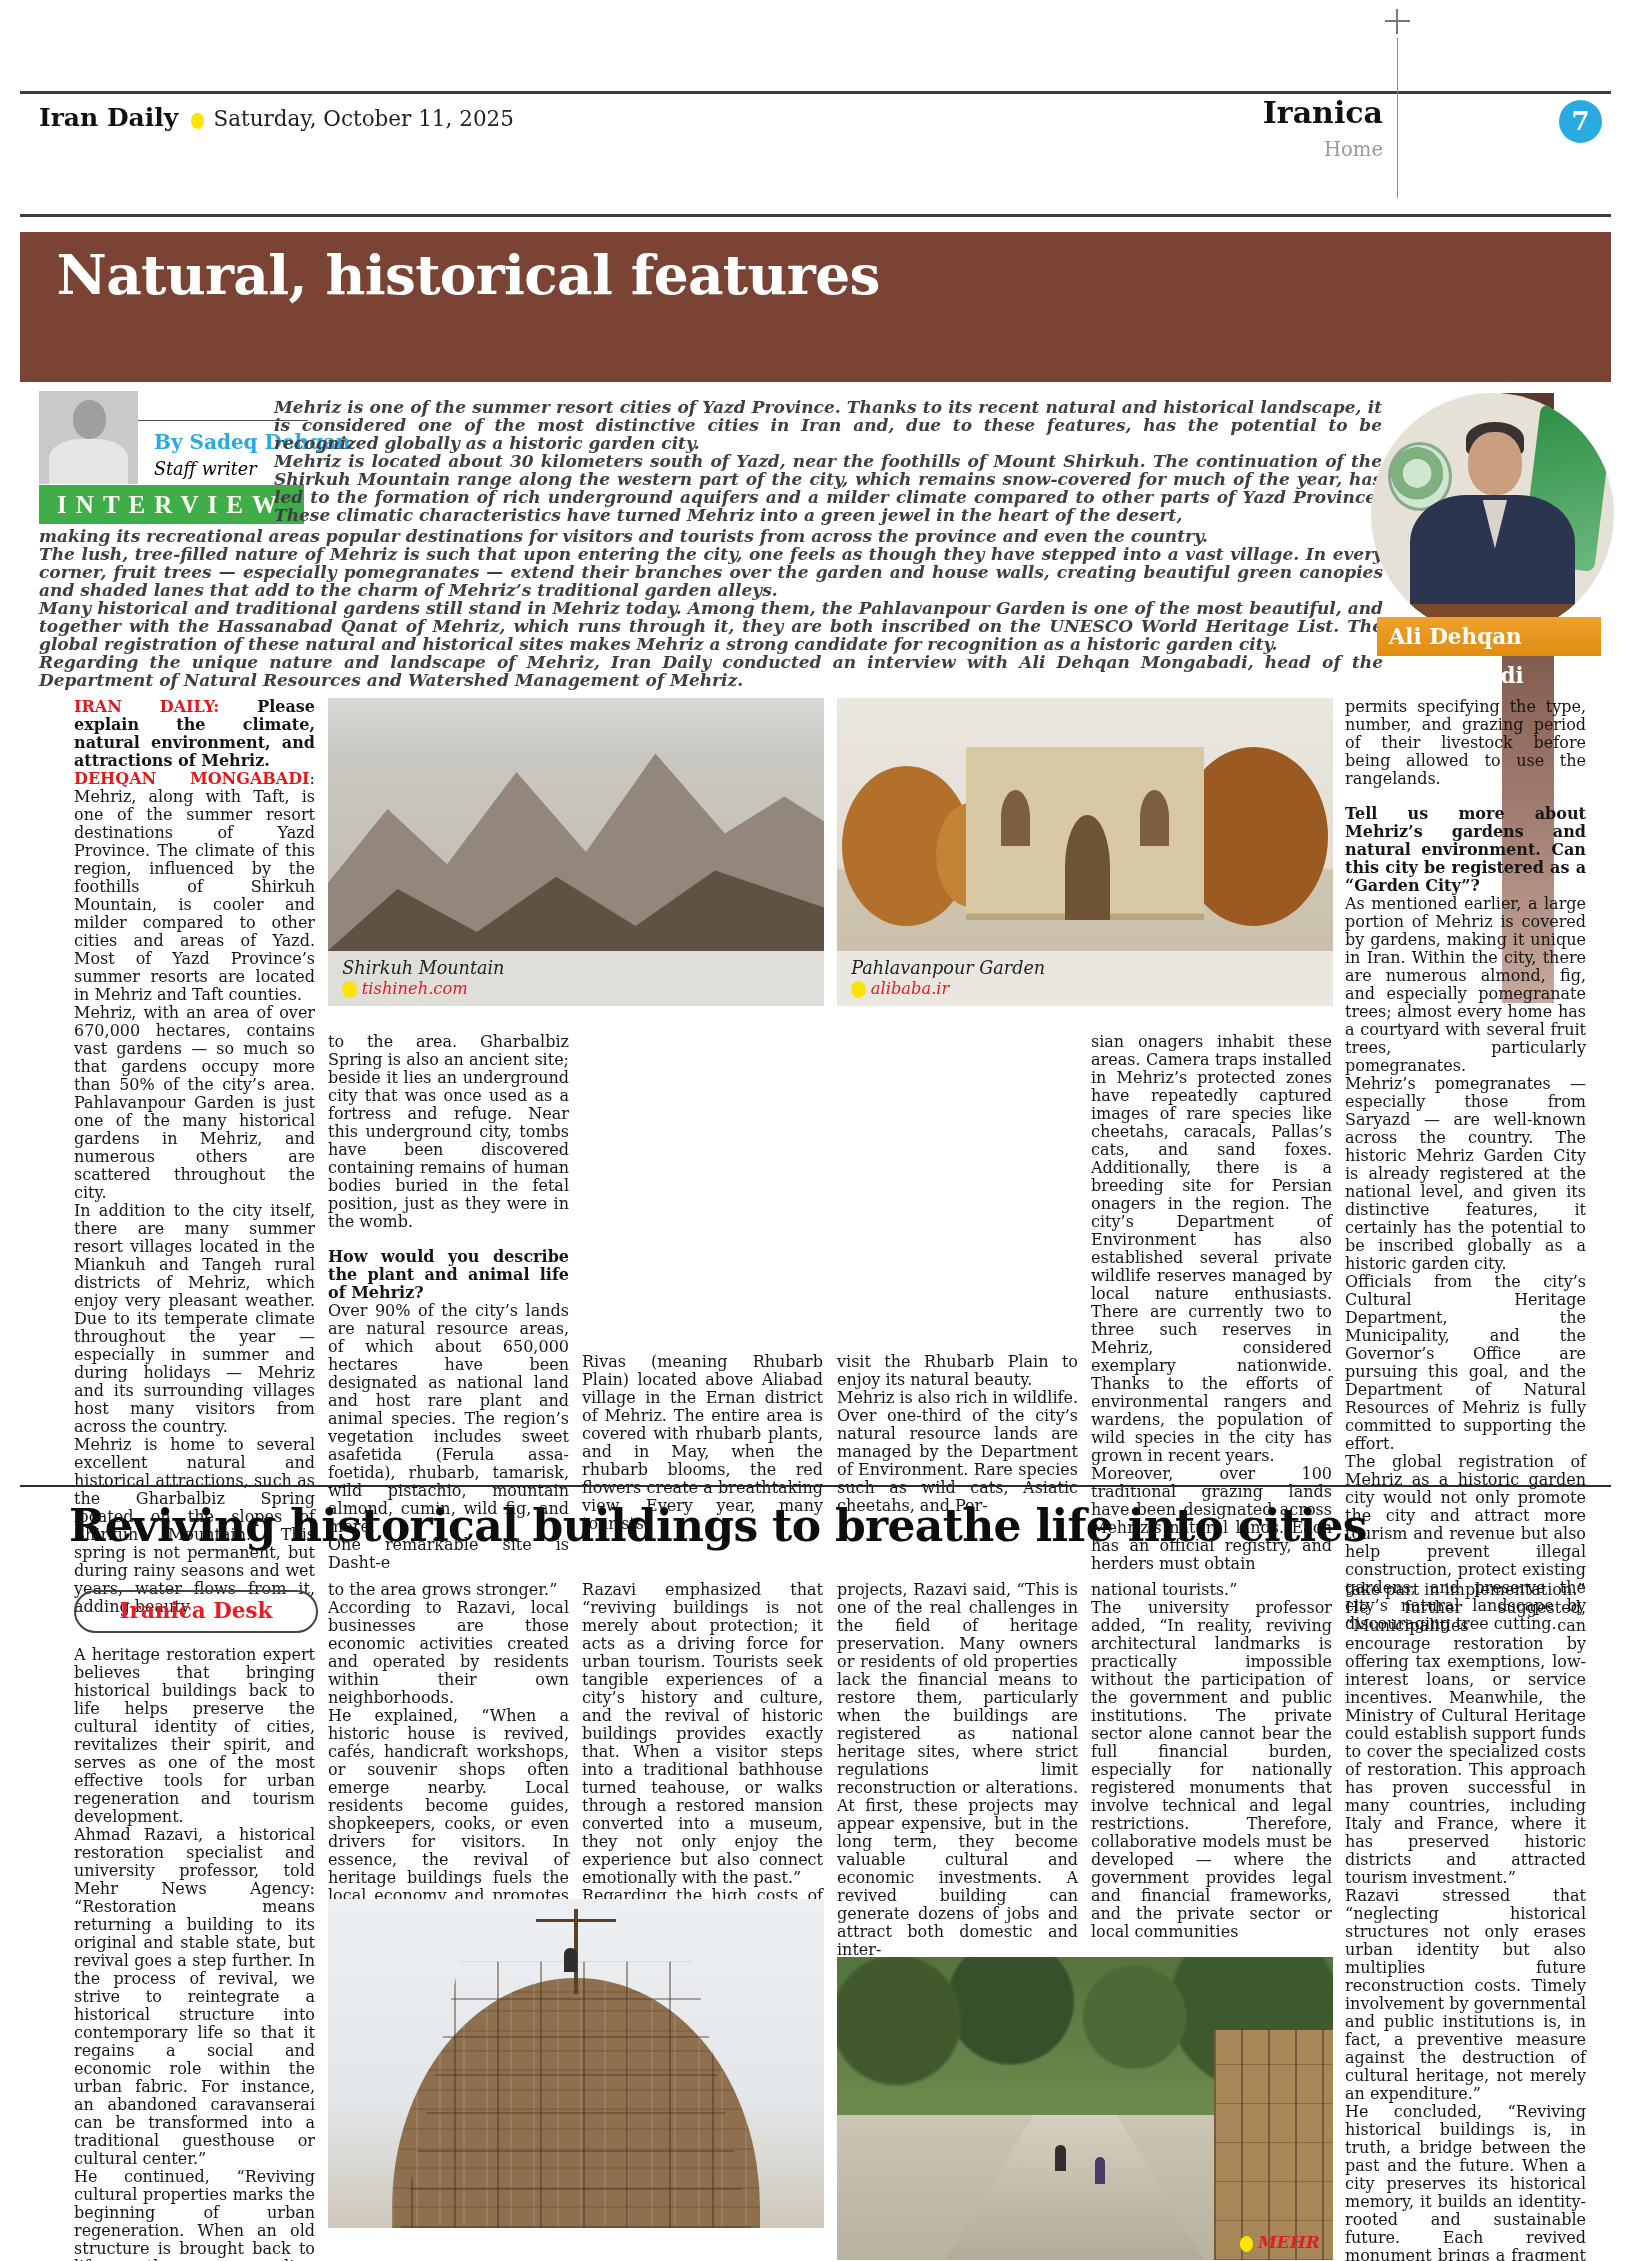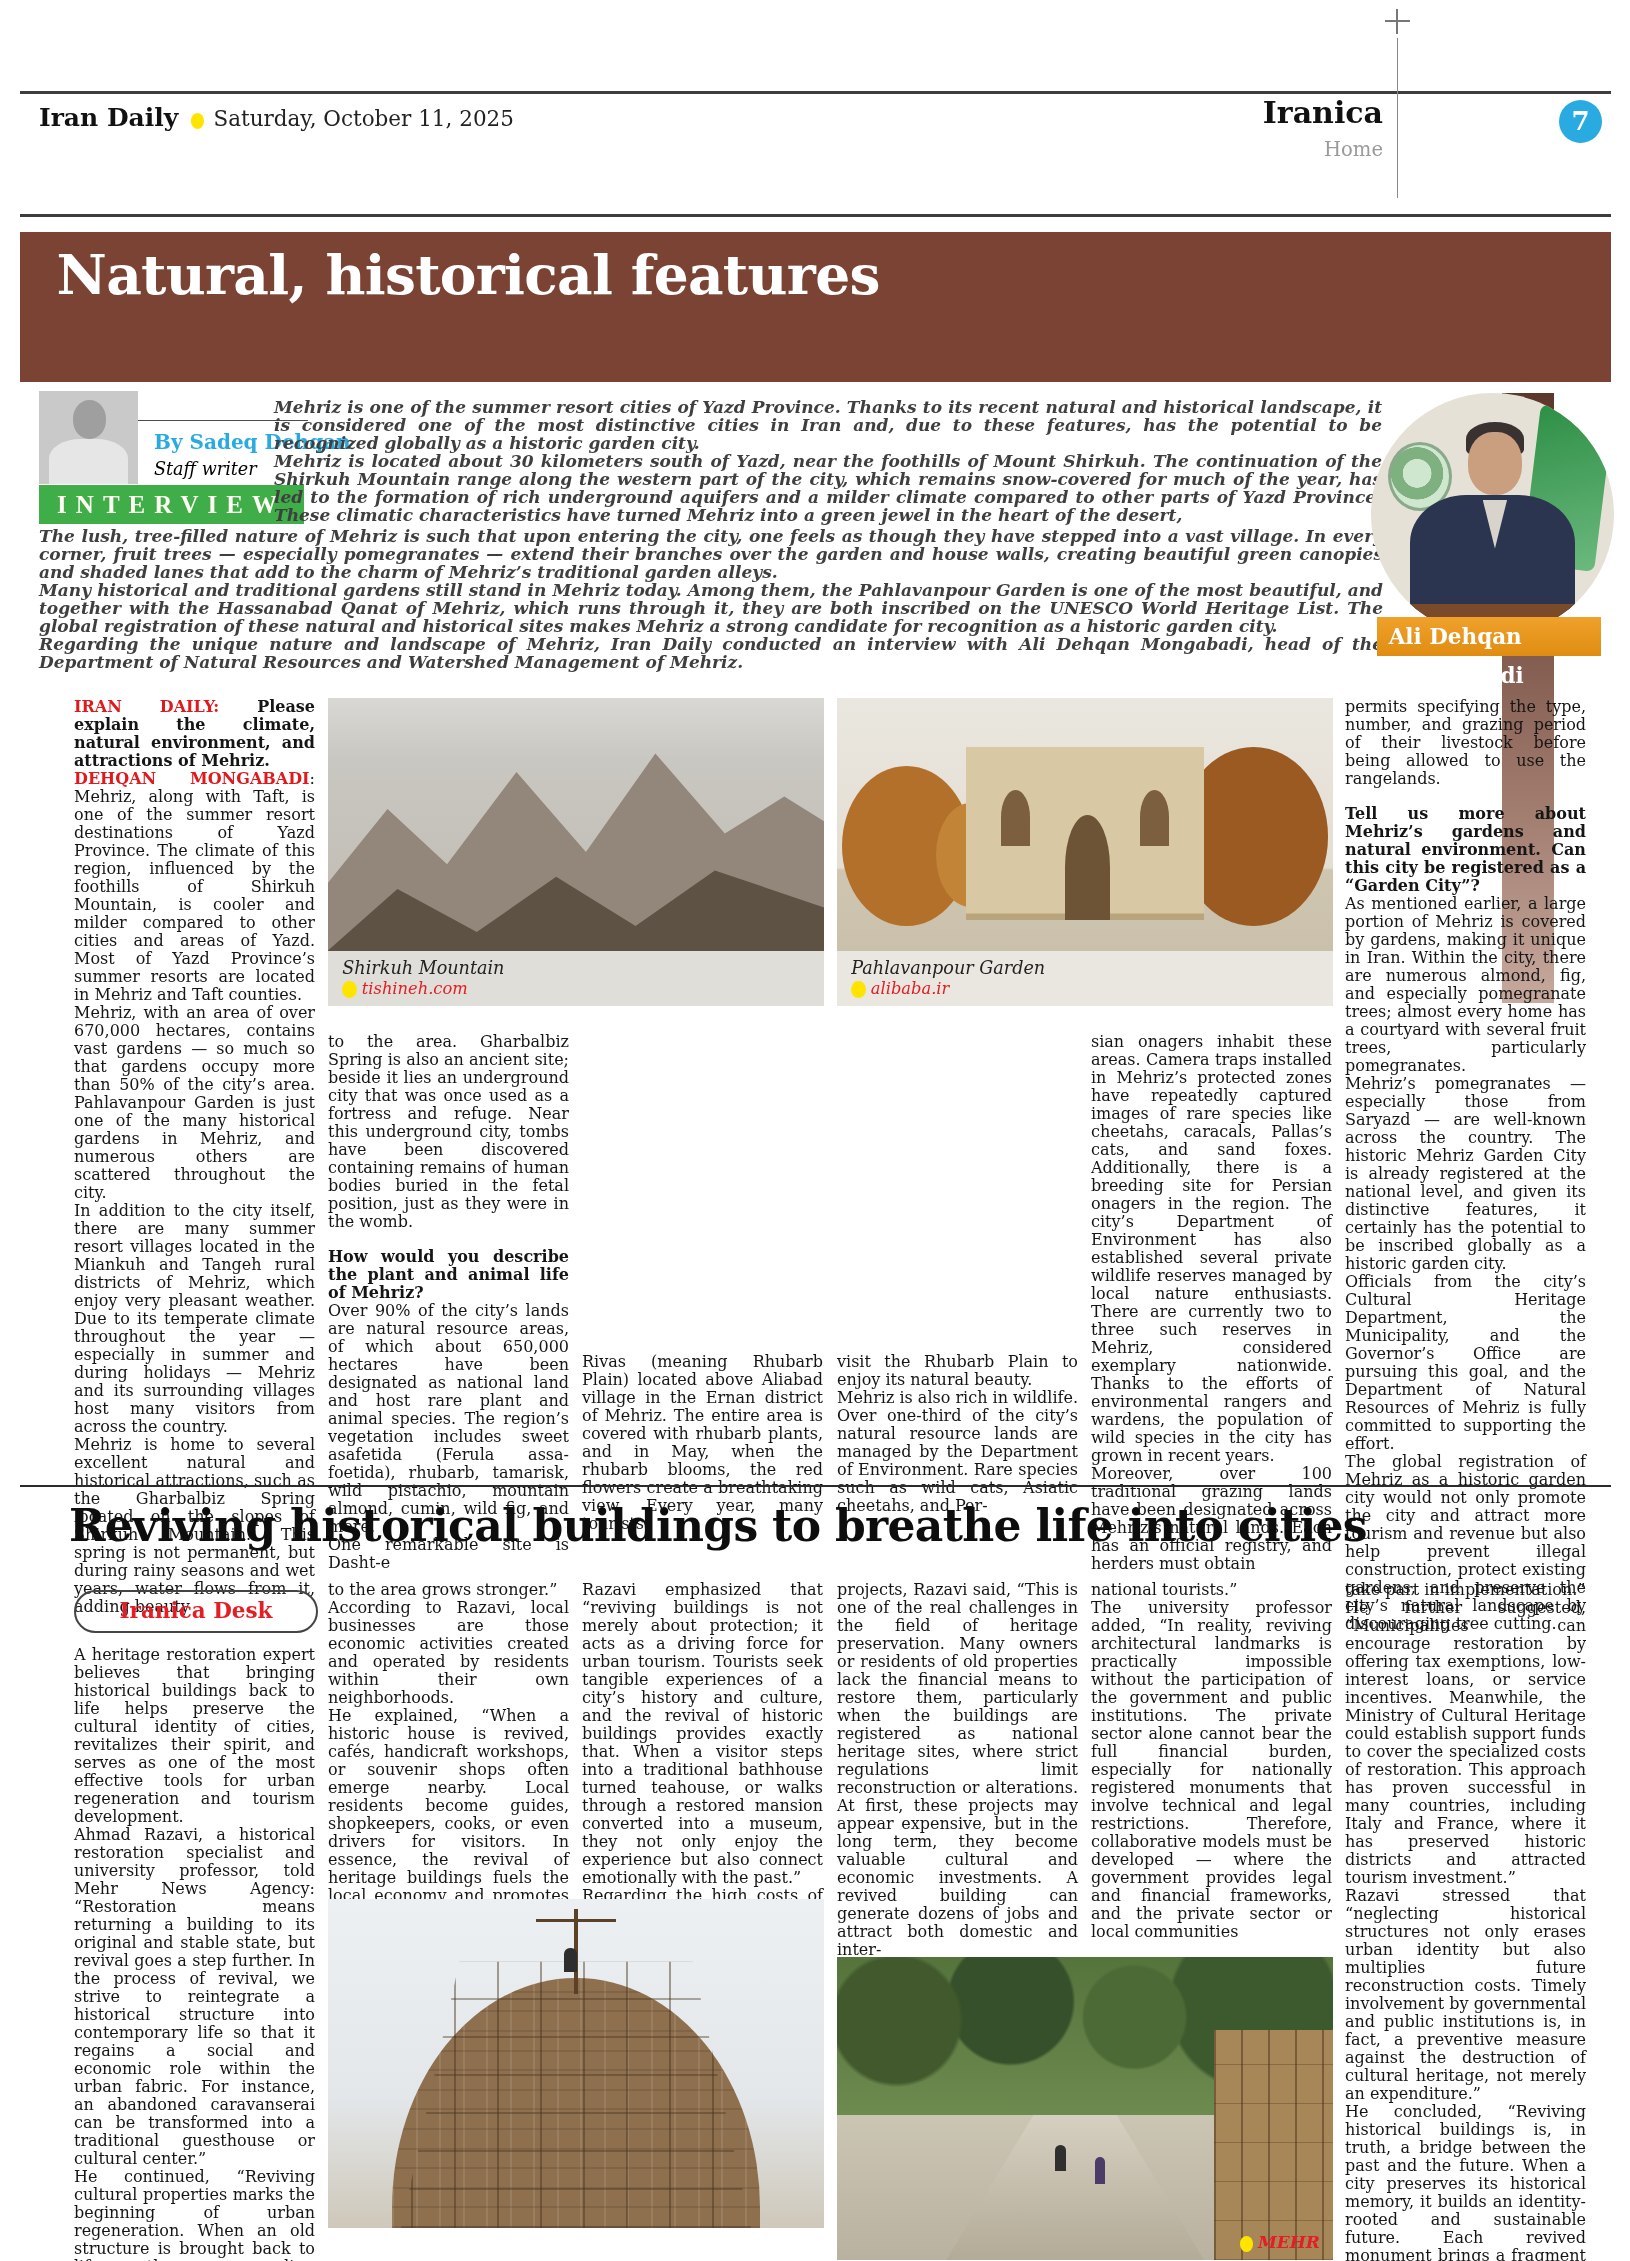--- a/index.html
+++ b/index.html
@@ -160,20 +160,21 @@
   </div>
   <div class="by-name">By Sadeq Dehqan</div>
   <div class="by-role">Staff writer</div>
   <div class="kicker">INTERVIEW</div>
 
   <div class="intro" style="left:274px;top:398px;width:1108px;">
       <p class="blk-i">Mehriz is one of the summer resort cities of Yazd Province. Thanks to its recent natural and historical landscape, it is considered one of the most distinctive cities in Iran and, due to these features, has the potential to be recognized globally as a historic garden city.</p>
       <p class="blk-i">Mehriz is located about 30 kilometers south of Yazd, near the foothills of Mount Shirkuh. The continuation of the Shirkuh Mountain range along the western part of the city, which remains snow-covered for much of the year, has led to the formation of rich underground aquifers and a milder climate compared to other parts of Yazd Province. These climatic characteristics have turned Mehriz into a green jewel in the heart of the desert,</p>
     </div>
   <div class="intro" style="left:39px;top:527px;width:1344px;">
+      <p class="blk-i">making its recreational areas popular destinations for visitors and tourists from across the province and even the country.</p>
       <p class="blk-i">The lush, tree-filled nature of Mehriz is such that upon entering the city, one feels as though they have stepped into a vast village. In every corner, fruit trees — especially pomegranates — extend their branches over the garden and house walls, creating beautiful green canopies and shaded lanes that add to the charm of Mehriz’s traditional garden alleys.</p>
       <p class="blk-i">Many historical and traditional gardens still stand in Mehriz today. Among them, the Pahlavanpour Garden is one of the most beautiful, and together with the Hassanabad Qanat of Mehriz, which runs through it, they are both inscribed on the UNESCO World Heritage List. The global registration of these natural and historical sites makes Mehriz a strong candidate for recognition as a historic garden city.</p>
       <p class="blk-i">Regarding the unique nature and landscape of Mehriz, Iran Daily conducted an interview with Ali Dehqan Mongabadi, head of the Department of Natural Resources and Watershed Management of Mehriz.</p>
     </div>
 
   <div class="side-bar"></div>
   <div class="portrait">
     <div class="pm-flag"></div>
     <div class="pm-logo"></div>
     <div class="pm-hair"></div>

